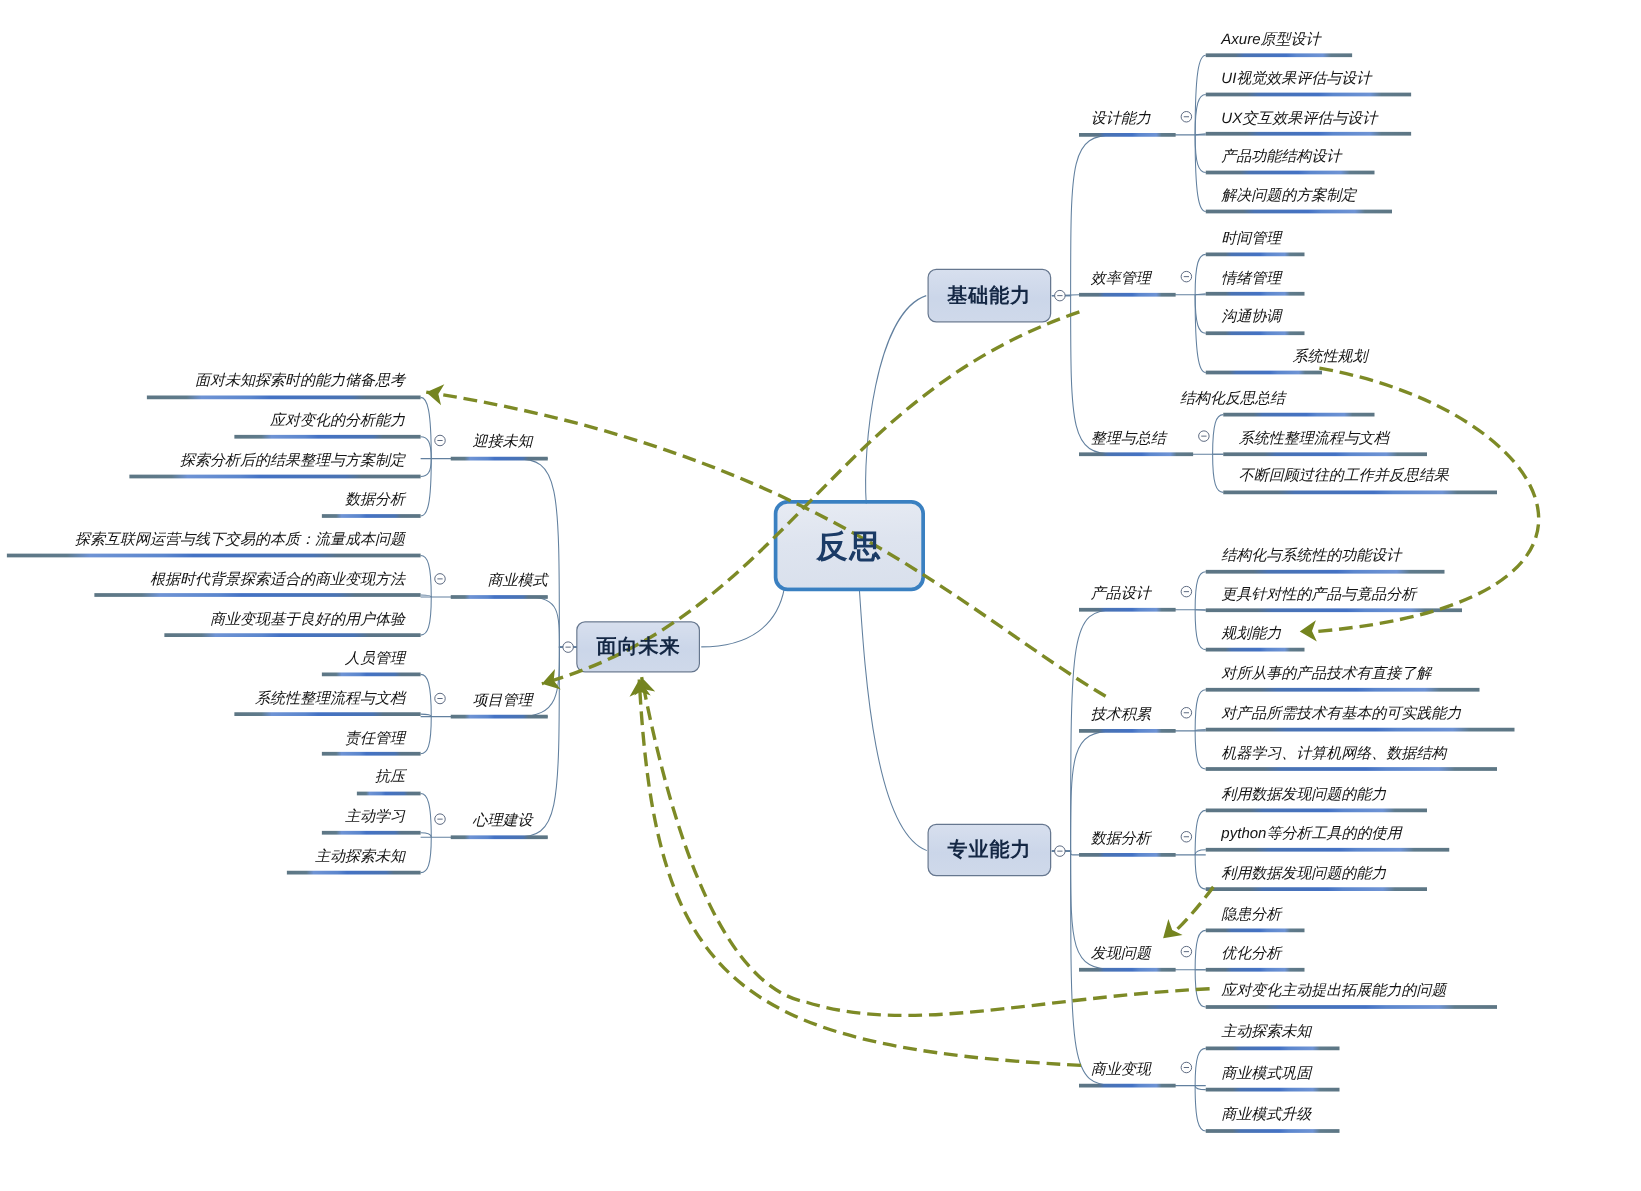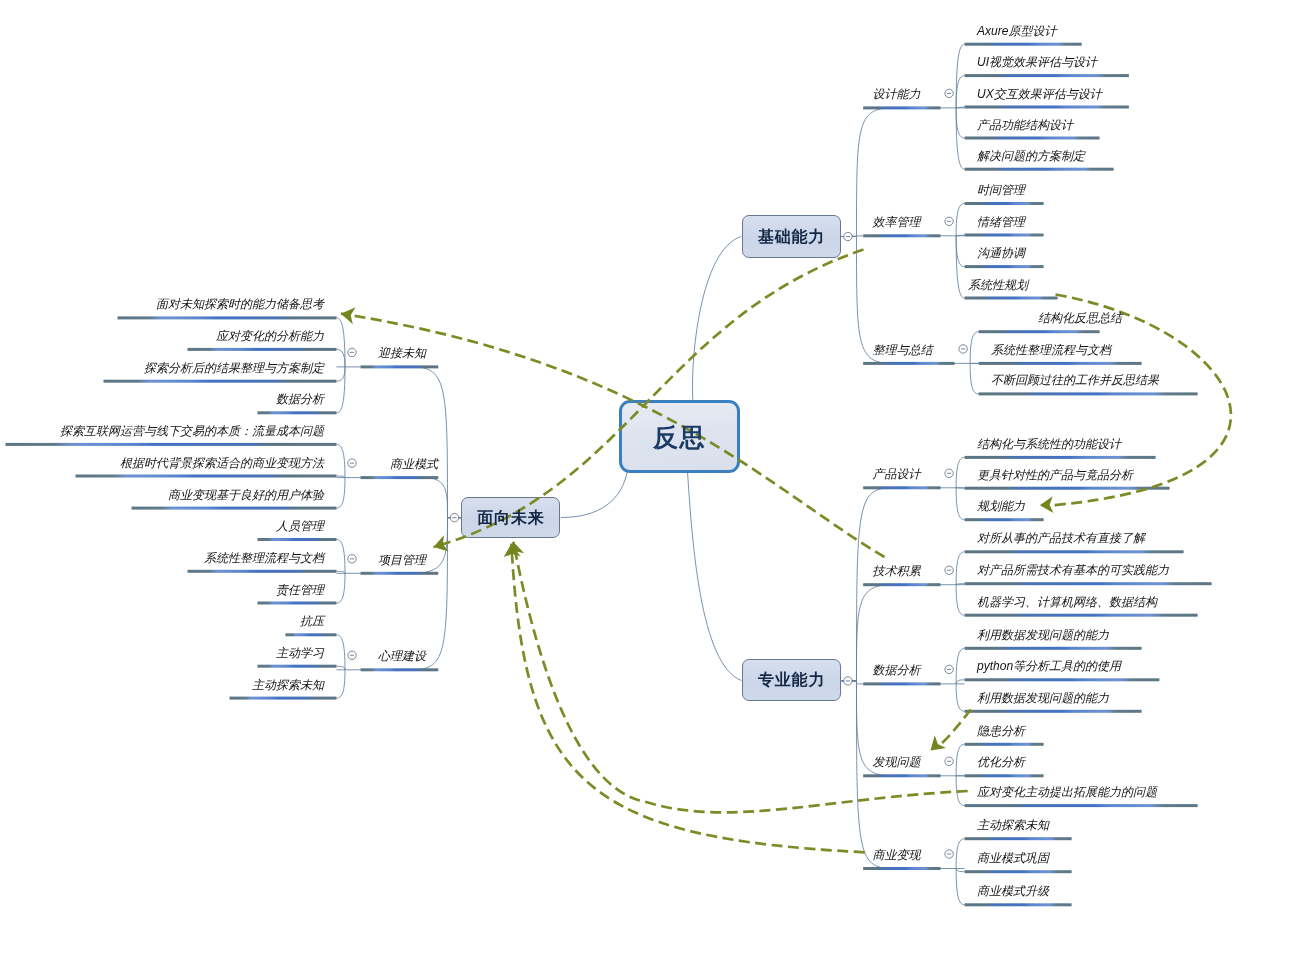--- a/index.html
+++ b/index.html
@@ -265,23 +265,23 @@
 <div class="topic al" style="left:872.5px;top:101.4px;">设计能力</div>
 <div class="topic al" style="left:977.1px;top:37.7px;">Axure原型设计</div>
 <div class="topic al" style="left:977.1px;top:69.1px;">UI视觉效果评估与设计</div>
 <div class="topic al" style="left:977.1px;top:100.5px;">UX交互效果评估与设计</div>
 <div class="topic al" style="left:977.1px;top:131.5px;">产品功能结构设计</div>
 <div class="topic al" style="left:977.1px;top:162.7px;">解决问题的方案制定</div>
 <div class="topic al" style="left:872.5px;top:229.3px;">效率管理</div>
 <div class="topic al" style="left:977.1px;top:197.0px;">时间管理</div>
 <div class="topic al" style="left:977.1px;top:228.5px;">情绪管理</div>
 <div class="topic al" style="left:977.1px;top:260.1px;">沟通协调</div>
-<div class="topic al" style="left:968px;top:291.5px;">系统性规划</div>
+<div class="topic al" style="left:1034px;top:291.5px;">系统性规划</div>
 <div class="topic al" style="left:872.5px;top:356.9px;">整理与总结</div>
-<div class="topic al" style="left:1038px;top:325.2px;">结构化反思总结</div>
+<div class="topic al" style="left:944px;top:325.2px;">结构化反思总结</div>
 <div class="topic al" style="left:991.1px;top:356.9px;">系统性整理流程与文档</div>
 <div class="topic al" style="left:991.1px;top:387.4px;">不断回顾过往的工作并反思结果</div>
 <div class="topic al" style="left:872.5px;top:481.3px;">产品设计</div>
 <div class="topic al" style="left:977.1px;top:450.9px;">结构化与系统性的功能设计</div>
 <div class="topic al" style="left:977.1px;top:481.7px;">更具针对性的产品与竟品分析</div>
 <div class="topic al" style="left:977.1px;top:513.2px;">规划能力</div>
 <div class="topic al" style="left:872.5px;top:578.2px;">技术积累</div>
 <div class="topic al" style="left:977.1px;top:545.3px;">对所从事的产品技术有直接了解</div>
 <div class="topic al" style="left:977.1px;top:577.2px;">对产品所需技术有基本的可实践能力</div>
 <div class="topic al" style="left:977.1px;top:608.7px;">机器学习、计算机网络、数据结构</div>

